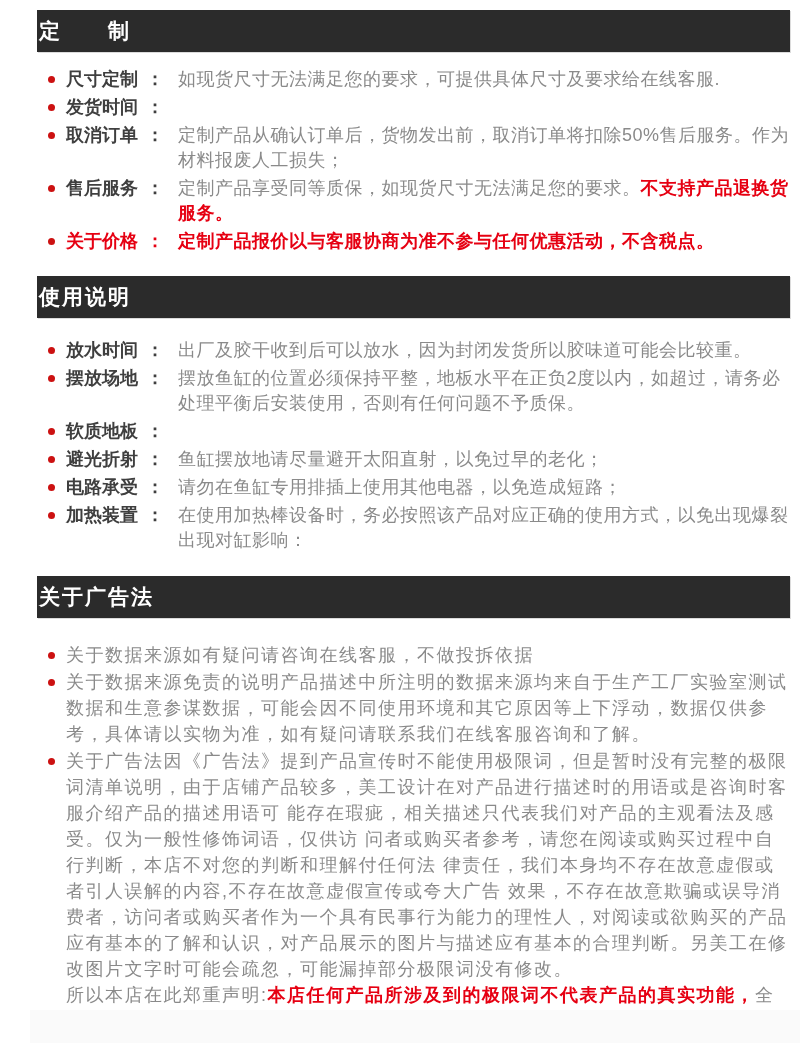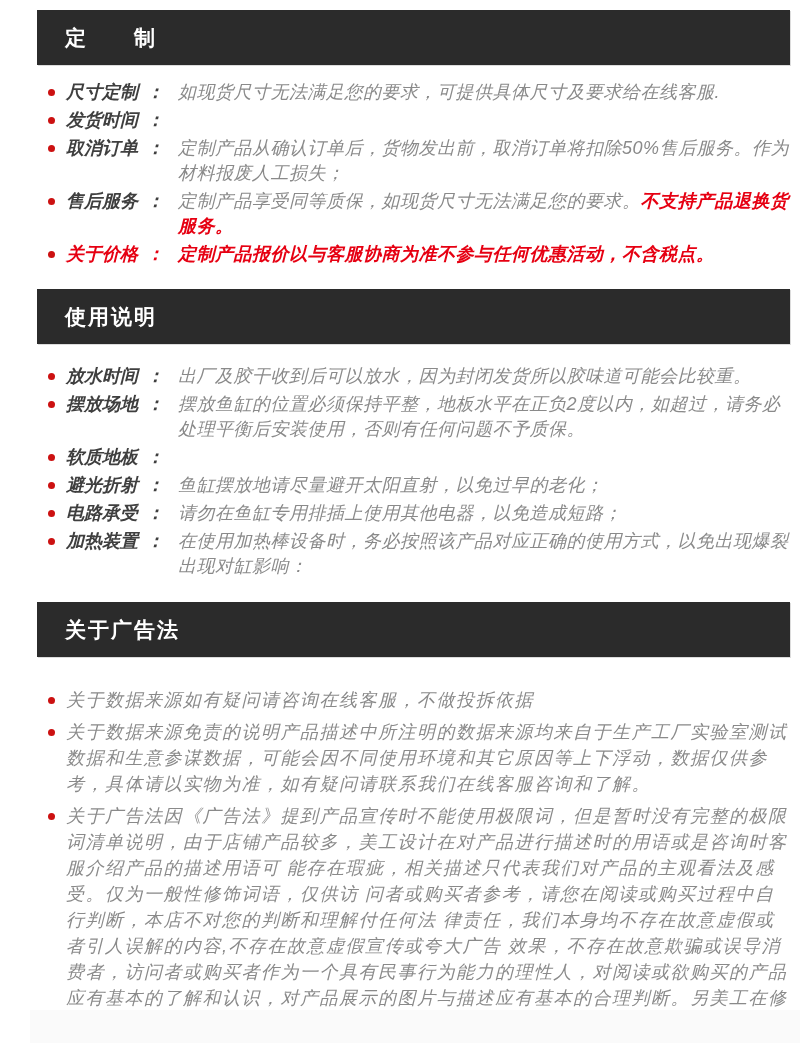--- a/index.html
+++ b/index.html
@@ -17,31 +17,31 @@
     width:800px;height:1043px;overflow:hidden;
     background:#ffffff;
     font-family:"Liberation Sans","DejaVu Sans",sans-serif;
   }
   main{position:relative;width:800px;height:1043px;}
 
   .sec{margin:0 10px 0 37px;}
   .sec-header{
     background:var(--header-bg);
     color:var(--header-fg);
-    height:55px;
+    height:42px;
     display:flex;align-items:center;
-    padding-left:28px;
+    padding-left:2px;
     box-shadow:1px 1px 0 #dcdcdc;
   }
   .sec-title{
     margin:0;font-size:21px;font-weight:bold;letter-spacing:2px;
   }
   .sec-first .sec-header{margin-top:10px;}
 
-  .sec-list{list-style:none;margin:0;padding:0 0 0 11px;font-style:italic;}
+  .sec-list{list-style:none;margin:0;padding:0 0 0 11px;}
   .row{display:flex;align-items:flex-start;margin-bottom:3px;}
   .bullet{flex:0 0 18px;position:relative;height:25px;}
   .bullet::before{
     content:"";position:absolute;left:0;top:9px;
     width:7px;height:7px;border-radius:50%;
     background:var(--bullet);
   }
   .lbl{
     flex:0 0 112px;display:flex;
     font-size:18px;font-weight:bold;color:var(--label);
@@ -56,21 +56,21 @@
   }
   .seg{color:var(--body);}
   .seg.red-bold{color:var(--red);font-weight:bold;}
 
   
   .sec-customization .sec-list{padding-top:15px;padding-bottom:12px;}
   .sec-usage .sec-header{margin-top:7px;}
   .sec-usage .sec-list{padding-top:20px;padding-bottom:16px;}
   .sec-ad-law .sec-header{margin-top:4px;}
   .sec-ad-law .sec-list{padding-top:24px;}
-  .sec-ad-law .row{margin-bottom:1px;margin-top:6px;}
+  .sec-ad-law .row{margin-bottom:1px;}
   .sec-ad-law .body{line-height:26px;letter-spacing:1.5px;}
   .sec-ad-law .bullet::before{top:10px;}
 
   .footer-band{
     position:absolute;left:30px;right:0;top:1000px;height:36px;
     background:var(--band);
   }
 </style>
 </head>
 <body>

